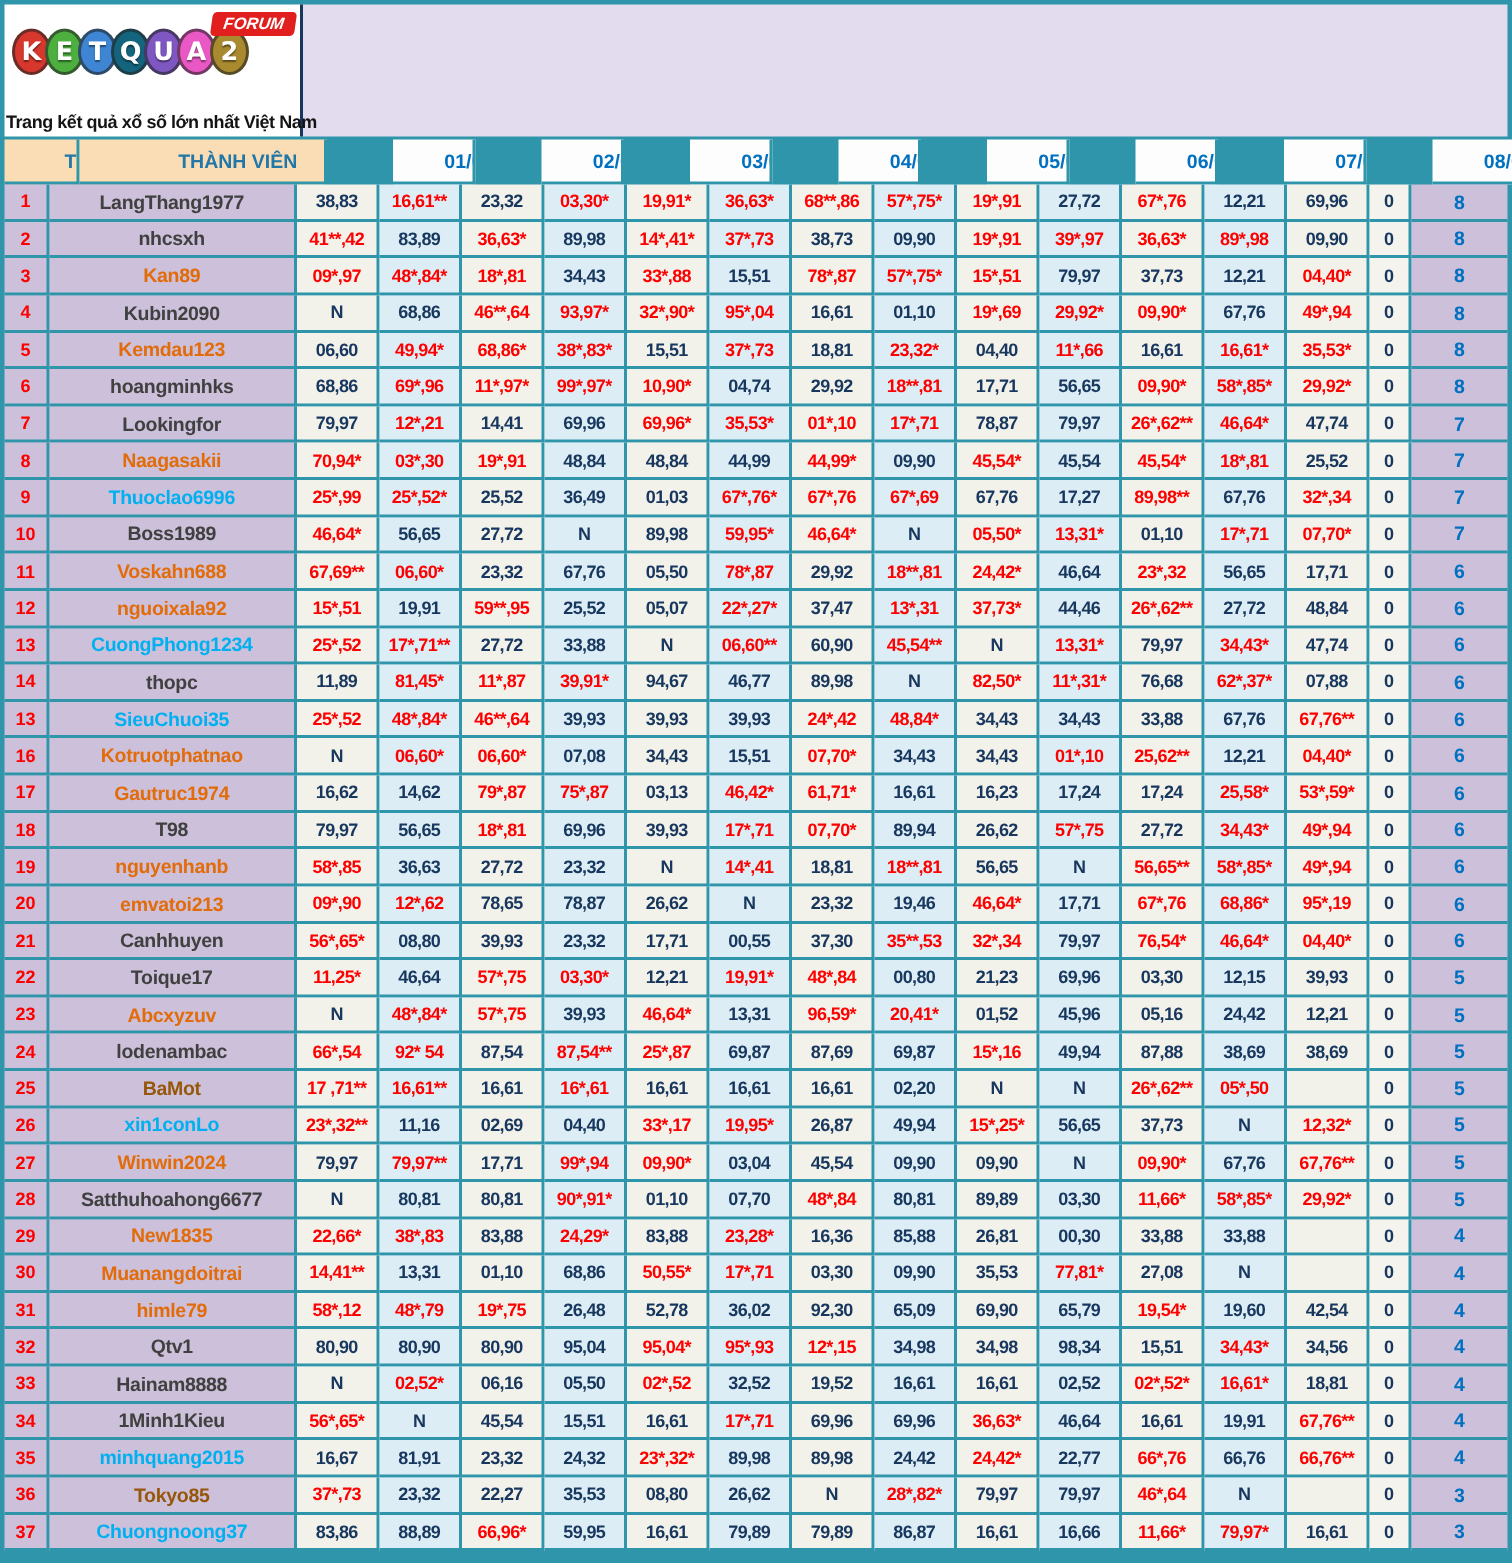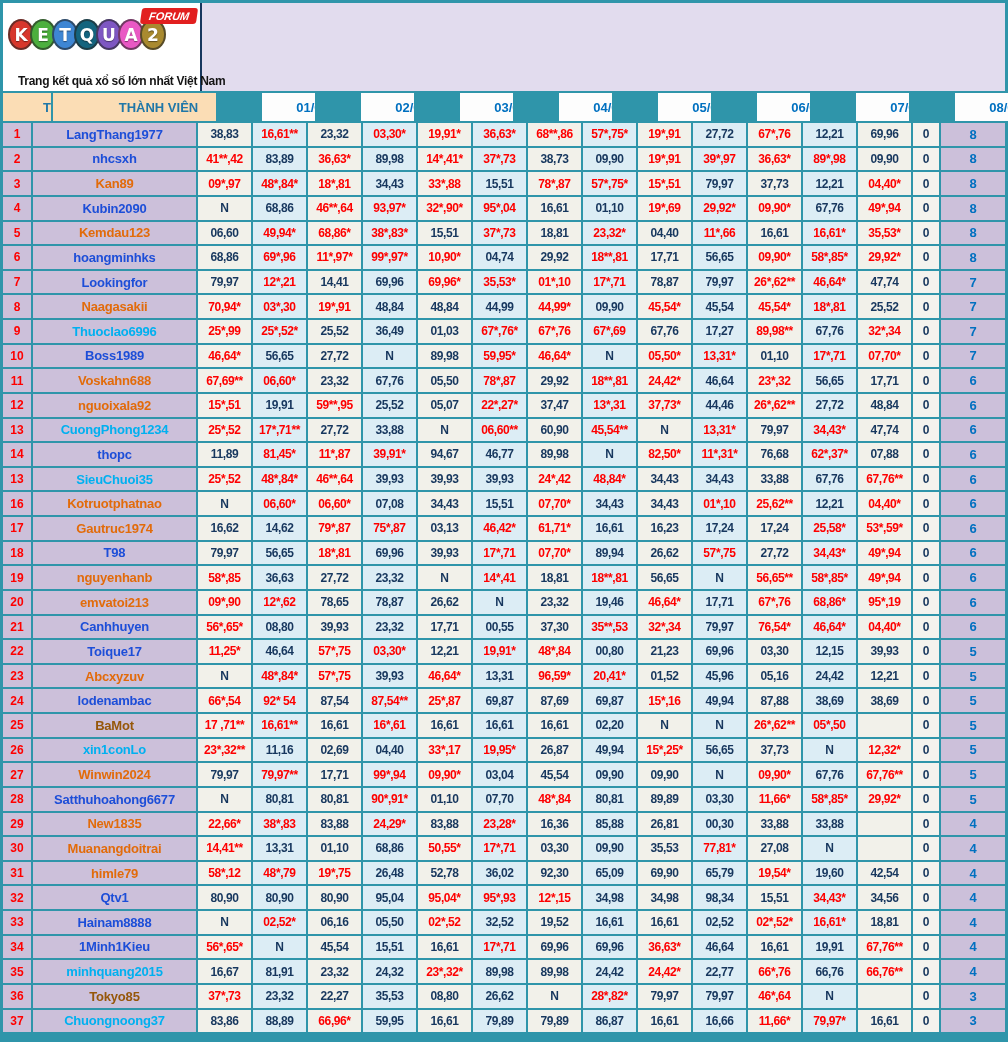--- a/index.html
+++ b/index.html
@@ -14,21 +14,21 @@
   .header-zone{display:flex;height:88px;}
   .logo-box{width:197px;background:#ffffff;position:relative;box-sizing:border-box;flex:none;}
   .logo-row{position:absolute;top:16px;left:5px;display:flex;align-items:center;}
   .ball{width:26px;height:31px;border-radius:50%;color:#fff;font-weight:bold;font-size:17px;
         display:flex;align-items:center;justify-content:center;margin-right:-4px;
         border:2px solid rgba(35,35,35,.6);box-sizing:border-box;
         text-shadow:0 1px 1px rgba(0,0,0,.45);font-family:"DejaVu Sans",sans-serif;}
   .forum-badge{position:absolute;top:5px;right:3px;background:#e21f1f;color:#fff;
         font-style:italic;font-weight:bold;font-size:11px;padding:2px 8px;border-radius:3px;
         transform:skewX(-8deg);}
-  .tagline{position:absolute;bottom:3px;left:15px;right:0;text-align:center;font-size:12px;
+  .tagline{position:absolute;bottom:3px;left:1px;right:0;text-align:center;font-size:12px;
         font-weight:600;color:#141414;letter-spacing:-0.3px;white-space:nowrap;}
   .header-right{flex:1;display:flex;flex-direction:column;min-width:0;}
   .title-bar{height:30px;box-sizing:border-box;background:var(--titlebg);
         border:2px solid var(--navy);color:var(--torange);font-weight:bold;font-size:13.5px;
         display:flex;align-items:center;justify-content:center;white-space:pre;}
   .subtitle-band{flex:1;background:var(--band);border-left:2px solid var(--navy);}
   
   .grid{height:943px;display:flex;flex-direction:column;box-sizing:border-box;border-top:2px solid var(--line);}
   .hrow{display:flex;height:30px;flex:none;}
   .tbody{flex:1;display:flex;flex-direction:column;min-height:0;}
@@ -42,21 +42,21 @@
   .zero{width:28px;flex:none;background:#f4f3ee;color:var(--val);font-size:12px;}
   .totalv{width:64px;flex:none;background:var(--lav);color:var(--blue);font-size:13px;border-right:none;}
   
   .h{font-size:13px;padding-left:48px;}
   .h.tt,.h.name{background:var(--peach);color:#2077a8;}
   .h.date{width:55px;flex:none;background:#fdfdfd;color:var(--blue);margin-left:44px;}
   .h.total2{width:80px;flex:none;background:var(--peach);color:#2077a8;font-size:13.5px;border-right:none;}
   
   .trow .tt{background:var(--lav);color:var(--red);font-size:12px;}
   .trow .name{background:var(--lav);font-size:13px;letter-spacing:-0.2px;}
-  .tone-dark{color:#1d4ed8;}
+  .tone-dark{color:#404040;}
   .tone-orange{color:#e26b0a;}
   .tone-cyan{color:#00b0f0;}
   .tone-brown{color:#96570a;}
   .bodd{background:var(--odd);}
   .beven{background:var(--even);}
   .hit{color:var(--red);}
 </style>
 </head>
 <body>
 

